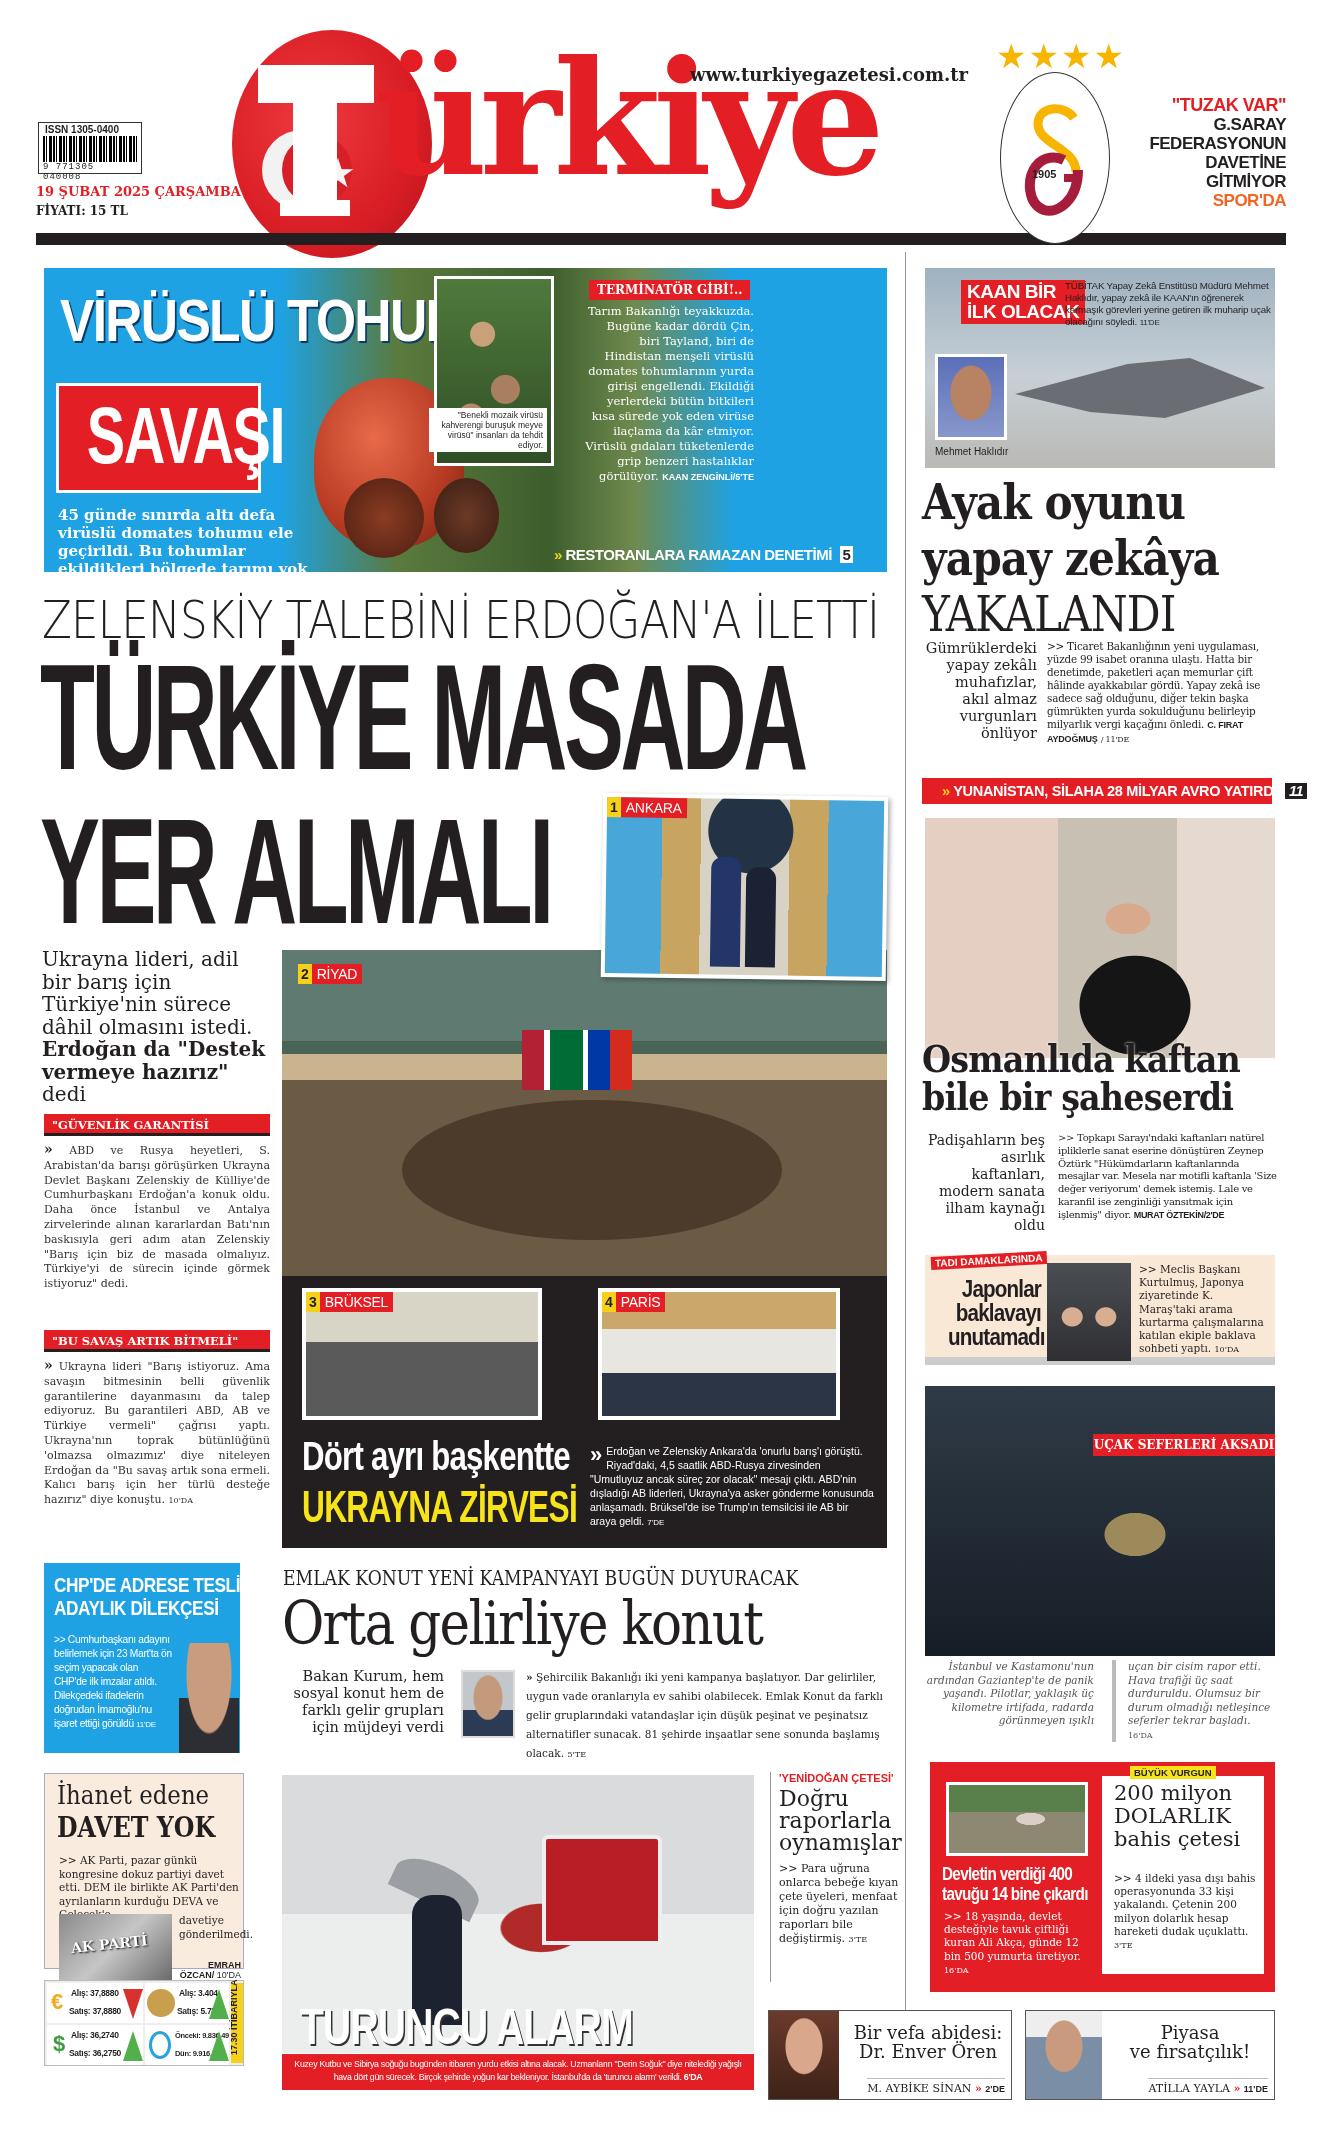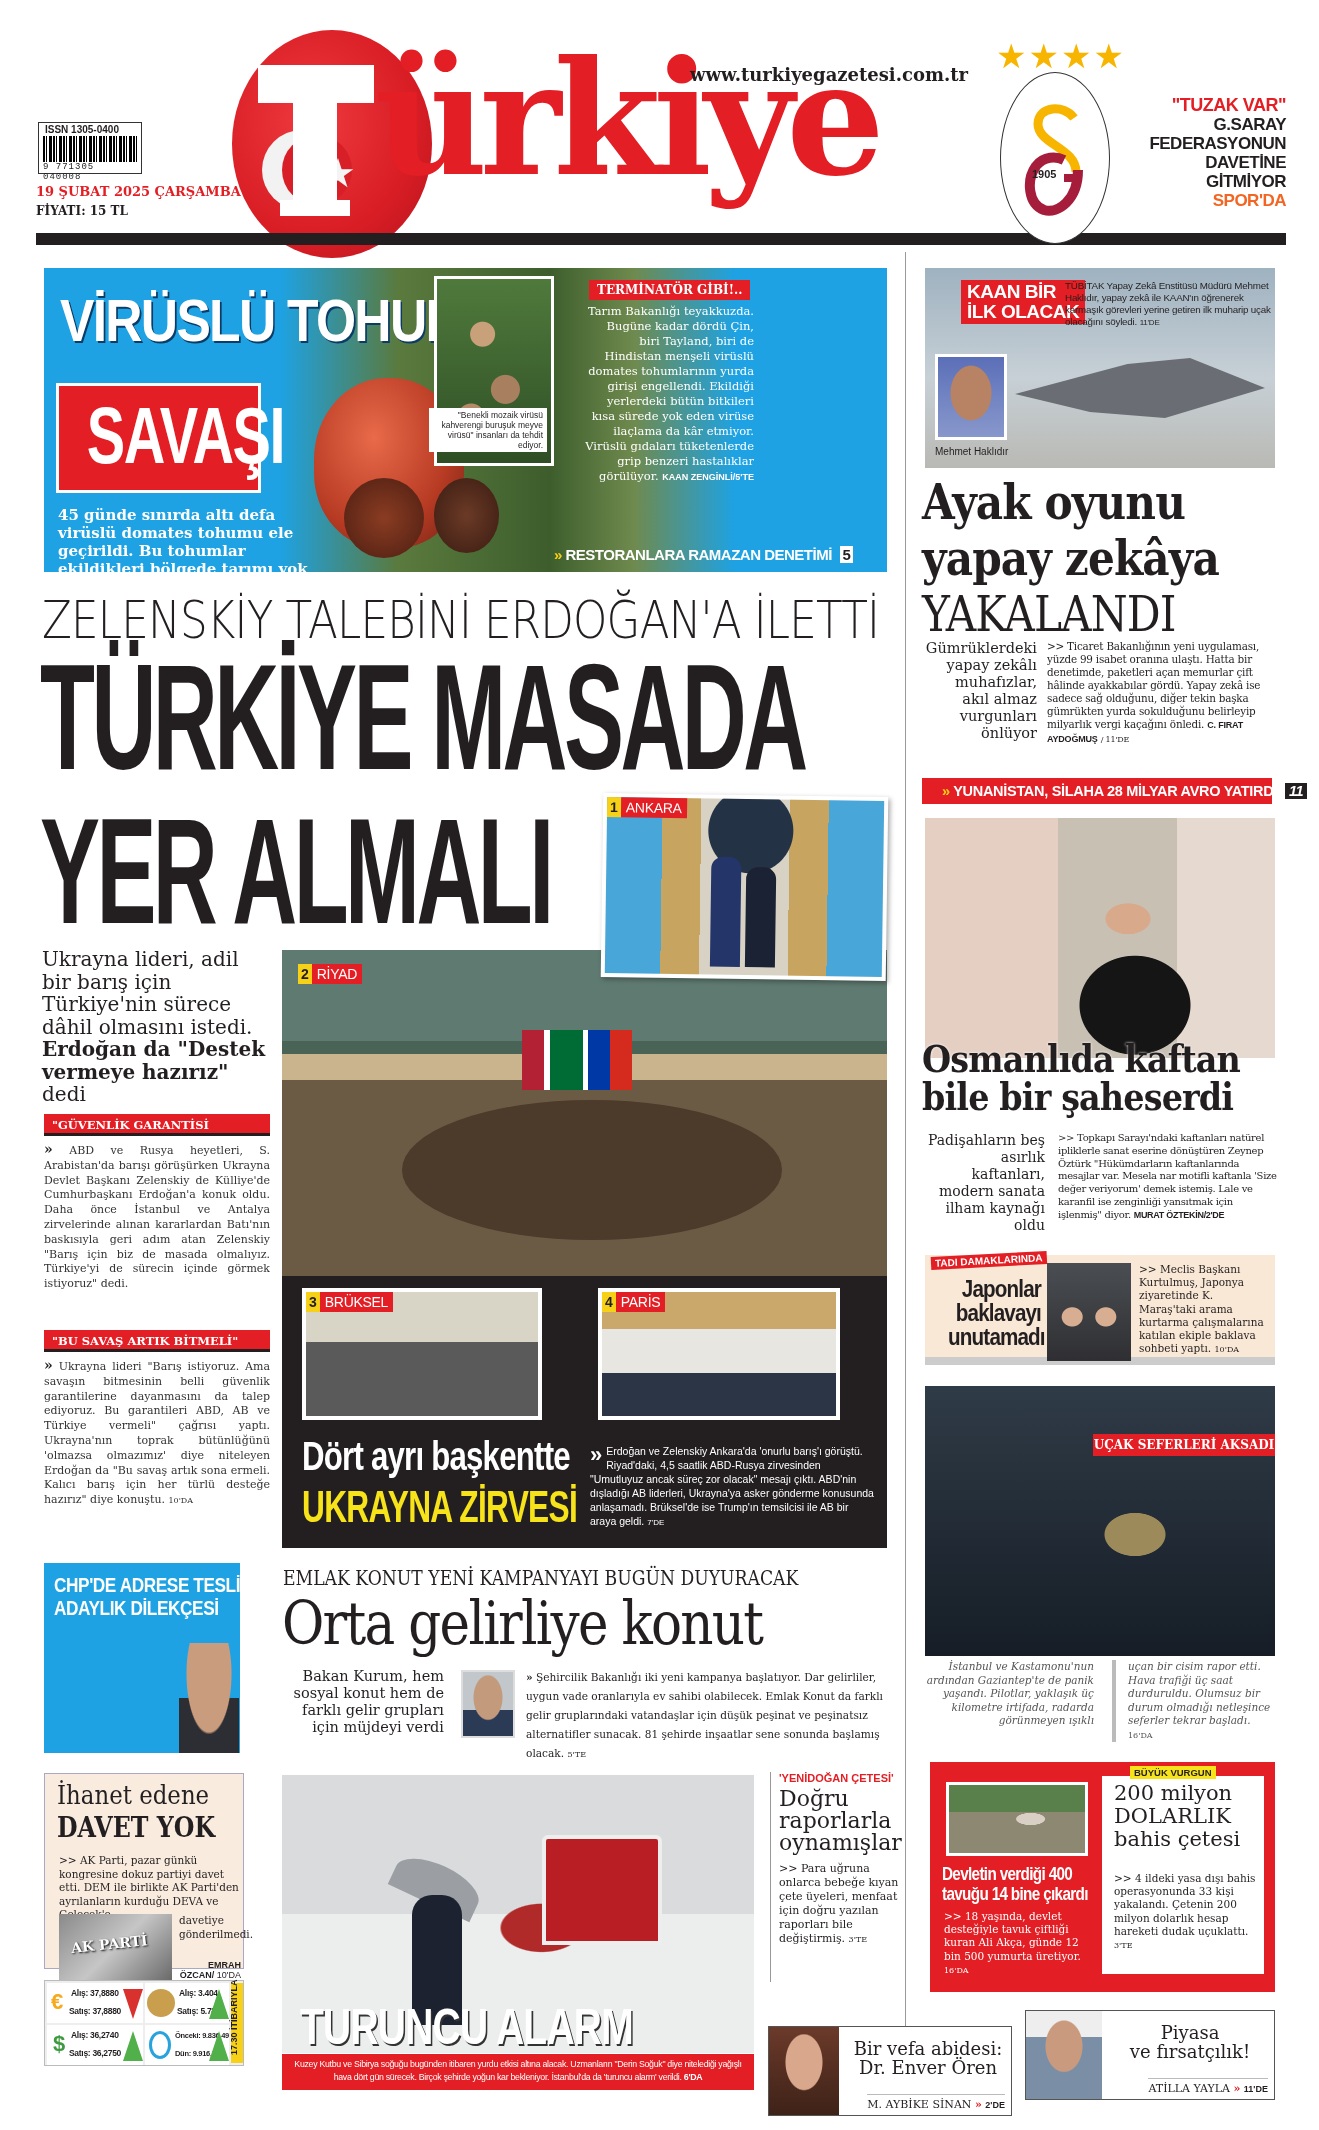--- a/index.html
+++ b/index.html
@@ -332,20 +332,21 @@
 <div class="abs dort-body">
   <span class="q">»</span><span>Erdoğan ve Zelenskiy Ankara'da 'onurlu barış'ı görüştü. Riyad'daki, 4,5 saatlik ABD-Rusya zirvesinden "Umutluyuz ancak süreç zor olacak" mesajı çıktı. ABD'nin dışladığı AB liderleri, Ukrayna'ya asker gönderme konusunda anlaşamadı. Brüksel'de ise Trump'ın temsilcisi ile AB bir araya geldi.</span>
   <span style="font-size:8px;">7'DE</span>
 </div>
 
 <div class="abs chp-box">
   <div class="abs chp-title">
     <div>CHP'DE ADRESE TESLİM</div>
       <div>ADAYLIK DİLEKÇESİ</div>
   </div>
+  <div class="abs chp-body"><span>&gt;&gt; Cumhurbaşkanı adayını belirlemek için 23 Mart'ta ön seçim yapacak olan CHP'de ilk imzalar atıldı. Dilekçedeki ifadelerin doğrudan İmamoğlu'nu işaret ettiği görüldü</span> <span style="font-size:8px;">11'DE</span></div>
   <div class="abs chp-face"></div>
 </div>
 
 <div class="abs ihanet-box">
   <div class="abs ih1">İhanet edene</div>
   <div class="abs ih2">DAVET YOK</div>
   <div class="abs ih-body">&gt;&gt; AK Parti, pazar günkü kongresine dokuz partiyi davet etti. DEM ile birlikte AK Parti'den ayrılanların kurduğu DEVA ve Gelecek'e</div>
   <div class="abs ak-photo">
       <span>AK PARTİ</span>
     </div>
@@ -471,21 +472,21 @@
     <div class="abs bahis-tag">BÜYÜK VURGUN</div>
     <div class="abs bahis-h">
       <div>200 milyon</div>
         <div>DOLARLIK</div>
         <div>bahis çetesi</div>
     </div>
     <div class="abs bahis-b"><span>&gt;&gt; 4 ildeki yasa dışı bahis operasyonunda 33 kişi yakalandı. Çetenin 200 milyon dolarlık hesap hareketi dudak uçuklattı.</span> <span style="font-size:8px;">3'TE</span></div>
   </div>
 </div>
 
-<div class="abs col-box" style="left:768px;top:2010px;width:244px;margin-top:16px;">
+<div class="abs col-box" style="left:768px;top:2010px;width:244px;">
   <div class="face" style="background:radial-gradient(ellipse at 50% 40%, #d9a88c 0 18px, transparent 19px), linear-gradient(#6b3a2a, #3e2218);"></div>
   <div class="title" style="left:78px;top:12px;width:162px;">
     <div>Bir vefa abidesi:</div>
       <div>Dr. Enver Ören</div>
   </div>
   <div class="by"><span>M. AYBİKE SİNAN</span> <span class="chev">»</span> <span class="pg">2'DE</span></div>
 </div>
 <div class="abs col-box" style="left:1025px;top:2010px;width:250px;">
   <div class="face" style="width:76px;background:radial-gradient(ellipse at 50% 40%, #c99a7e 0 18px, transparent 19px), linear-gradient(#eee 0 30%, #7a8fa6 30%);"></div>
   <div class="title" style="left:82px;top:12px;width:164px;">

